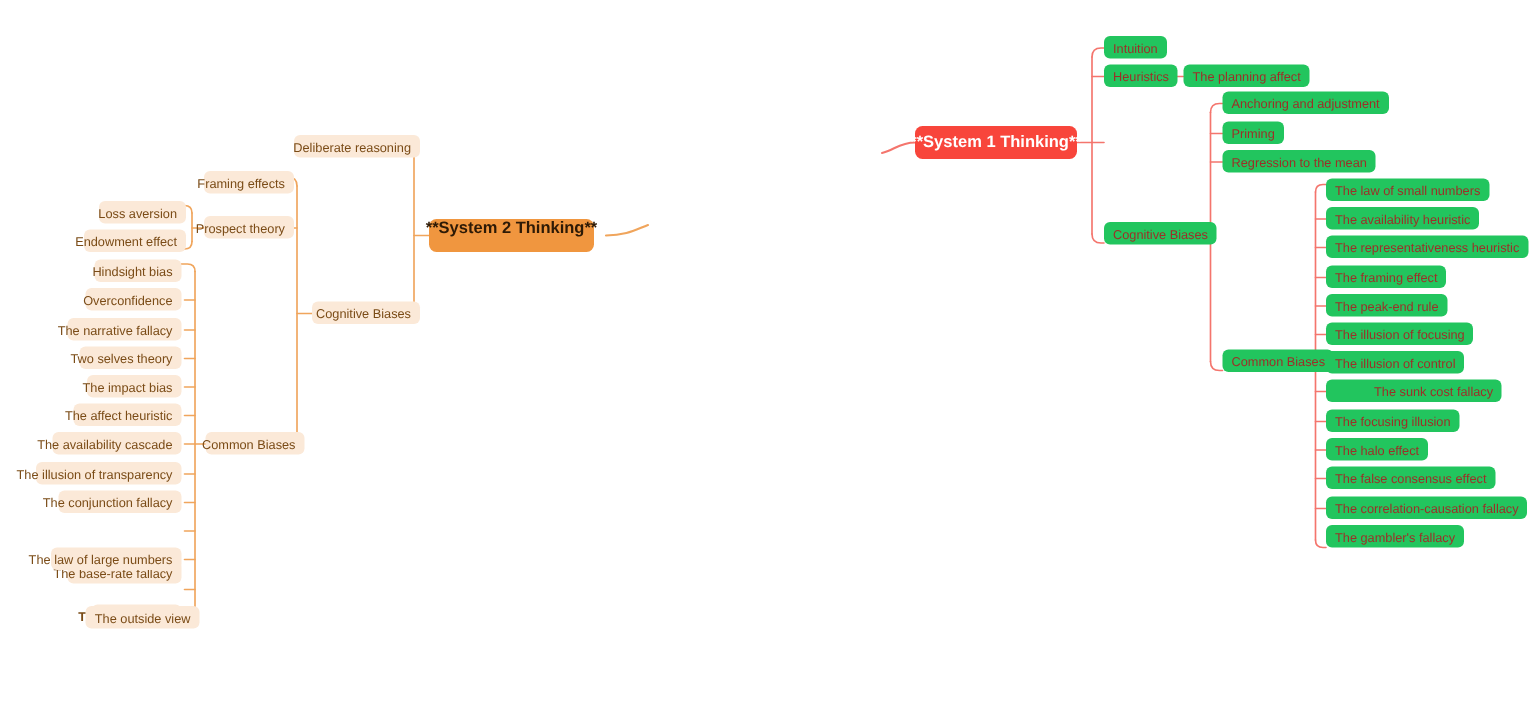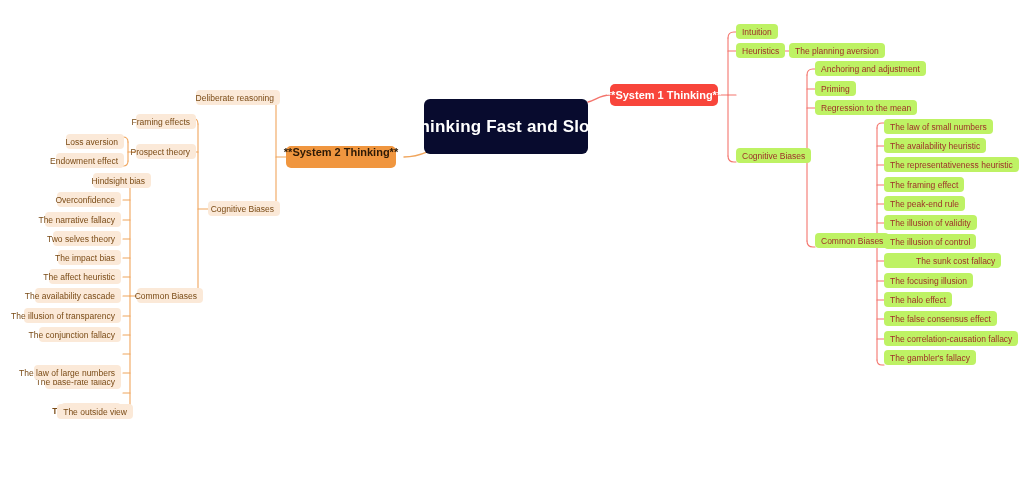--- a/index.html
+++ b/index.html
@@ -33,21 +33,21 @@
     display:flex;align-items:center;justify-content:center;
   }
   .main-l{
     background:#f0963f;color:#2d1a06;border-radius:5px;
     font-size:11px;font-weight:bold;
     display:flex;justify-content:center;
   }
 
   
   .pill-r{
-    background:#bef264;color:#9d2f28;
+    background:#22c55e;color:#9d2f28;
     border-radius:4px;
     font-size:8.5px;
     padding:3px 6px;
     display:flex;align-items:center;
     height:15px;
     justify-content:center;
   }
   
   .pill-l{
     background:#fbe9d8;color:#7a4b16;
@@ -140,37 +140,34 @@
       <path d="M130 277 L 123 277" stroke="#f0a55c"></path>
       <path d="M130 296 L 123 296" stroke="#f0a55c"></path>
       <path d="M130 316 L 123 316" stroke="#f0a55c"></path>
       <path d="M130 335 L 123 335" stroke="#f0a55c"></path>
       <path d="M130 354 L 123 354" stroke="#f0a55c"></path>
       <path d="M130 373 L 123 373" stroke="#f0a55c"></path>
       <path d="M130 393 L 123 393" stroke="#f0a55c"></path>
     </g>
   </svg>
 
-  <div class="node root" style="left:424px;top:99px;width:164px;height:55px;">
-    <span>Thinking Fast and Slow</span>
-  </div>
 
   <div class="node main-r" style="left:610px;top:84px;width:108px;height:22px;">
     <span>**System 1 Thinking**</span>
   </div>
 
   <div class="node pill-r" style="left:736px;top:24px;">
     <span>Intuition</span>
   </div>
 
   <div class="node pill-r" style="left:736px;top:43px;">
     <span>Heuristics</span>
   </div>
   <div class="node pill-r" style="left:789px;top:43px;">
-    <span>The planning aversion</span>
+    <span>The planning affect</span>
   </div>
 
   <div class="node pill-r" style="left:736px;top:148px;">
     <span>Cognitive Biases</span>
   </div>
 
   <div class="node pill-r" style="left:815px;top:61px;">
     <span>Anchoring and adjustment</span>
   </div>
   <div class="node pill-r" style="left:815px;top:81px;">
@@ -193,21 +190,21 @@
   <div class="node pill-r" style="left:884px;top:157px;">
     <span>The representativeness heuristic</span>
   </div>
   <div class="node pill-r" style="left:884px;top:177px;">
     <span>The framing effect</span>
   </div>
   <div class="node pill-r" style="left:884px;top:196px;">
     <span>The peak-end rule</span>
   </div>
   <div class="node pill-r" style="left:884px;top:215px;">
-    <span>The illusion of validity</span>
+    <span>The illusion of focusing</span>
   </div>
   <div class="node pill-r" style="left:884px;top:234px;">
     <span>The illusion of control</span>
   </div>
   <div class="node pill-r" style="left:884px;top:253px;padding-left:32px;">
     <span>The sunk cost fallacy</span>
   </div>
   <div class="node pill-r" style="left:884px;top:273px;">
     <span>The focusing illusion</span>
   </div>
@@ -247,21 +244,21 @@
     <span>Loss aversion</span>
   </div>
   <div class="node pill-l" style="left:56px;top:153px;width:68px;">
     <span>Endowment effect</span>
   </div>
 
   <div class="node pill-l" style="left:137px;top:288px;width:66px;">
     <span>Common Biases</span>
   </div>
 
-  <div class="node pill-l" style="left:63px;top:173px;width:58px;margin-left:30px;">
+  <div class="node pill-l" style="left:63px;top:173px;width:58px;">
     <span>Hindsight bias</span>
   </div>
   <div class="node pill-l" style="left:57px;top:192px;width:64px;">
     <span>Overconfidence</span>
   </div>
   <div class="node pill-l" style="left:45px;top:212px;width:76px;">
     <span>The narrative fallacy</span>
   </div>
   <div class="node pill-l" style="left:53px;top:231px;width:68px;">
     <span>Two selves theory</span>

